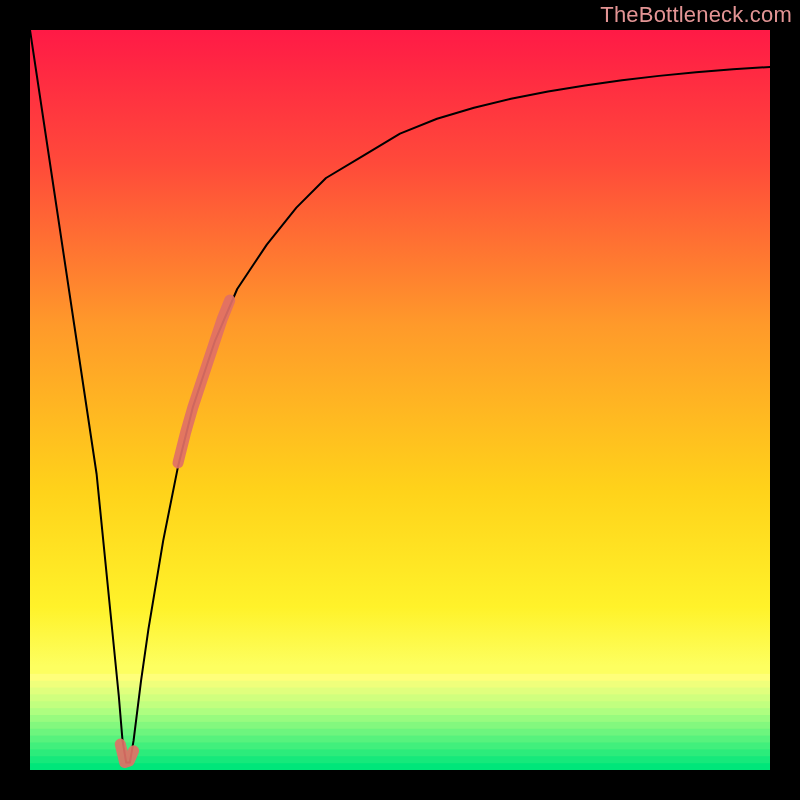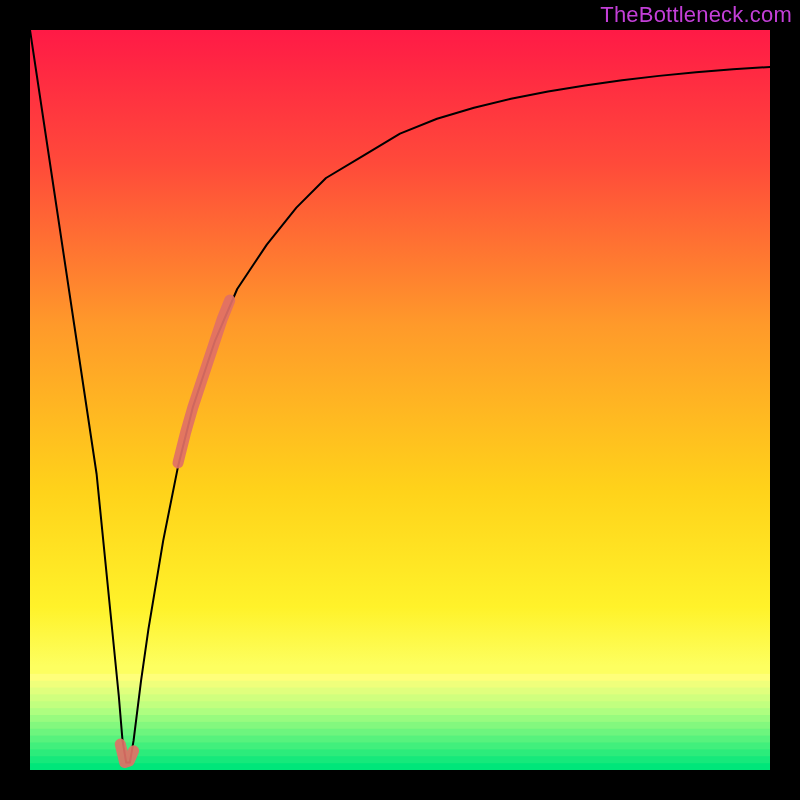--- a/index.html
+++ b/index.html
@@ -23,21 +23,21 @@
     position: absolute;
     left: 30px;
     top: 30px;
     width: 740px;
     height: 740px;
   }
   .watermark {
     position: absolute;
     top: 2px;
     right: 8px;
-    color: #d946ef;
+    color: #fca5a5;
     font-size: 22px;
     letter-spacing: 0.2px;
     font-weight: 400;
     opacity: 0.9;
     user-select: none;
   }
   svg { display: block; }
 </style>
 </head>
 <body>

